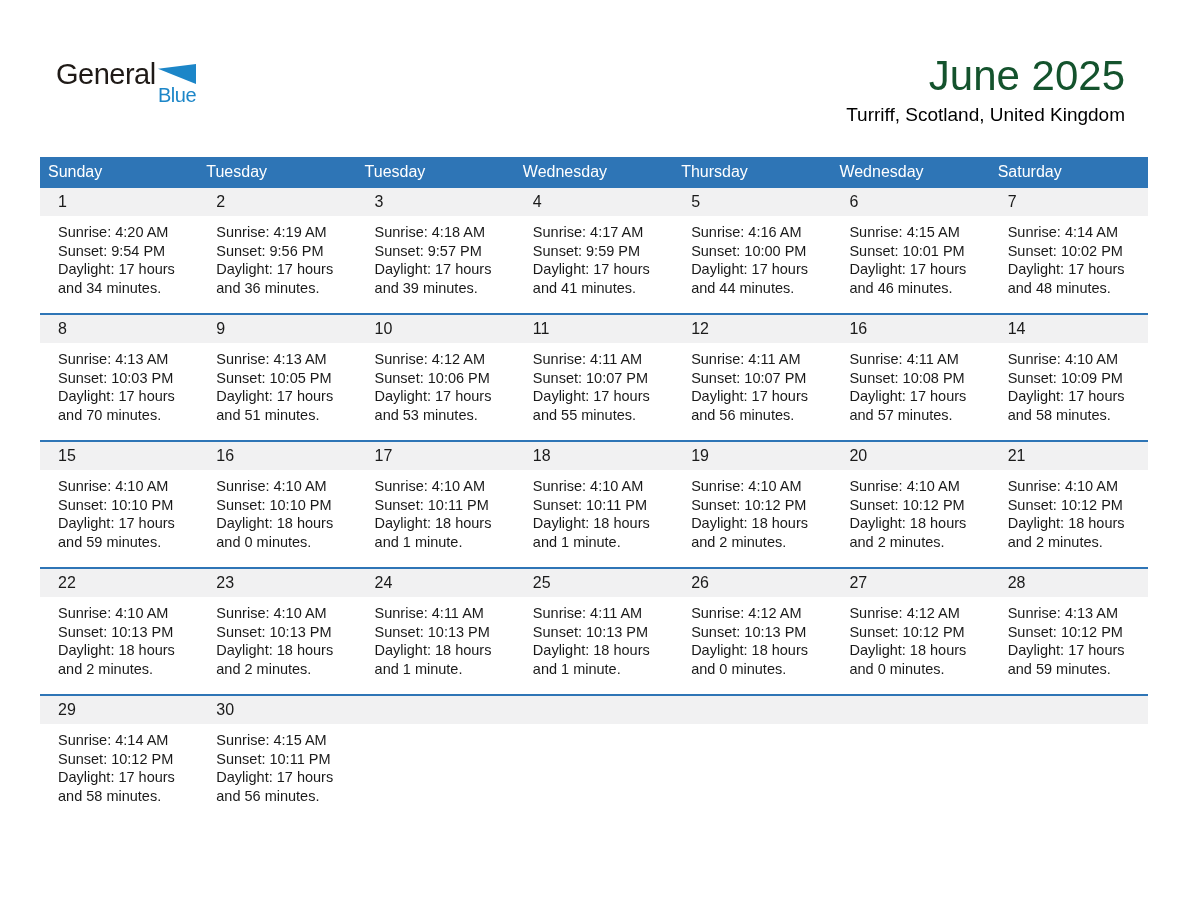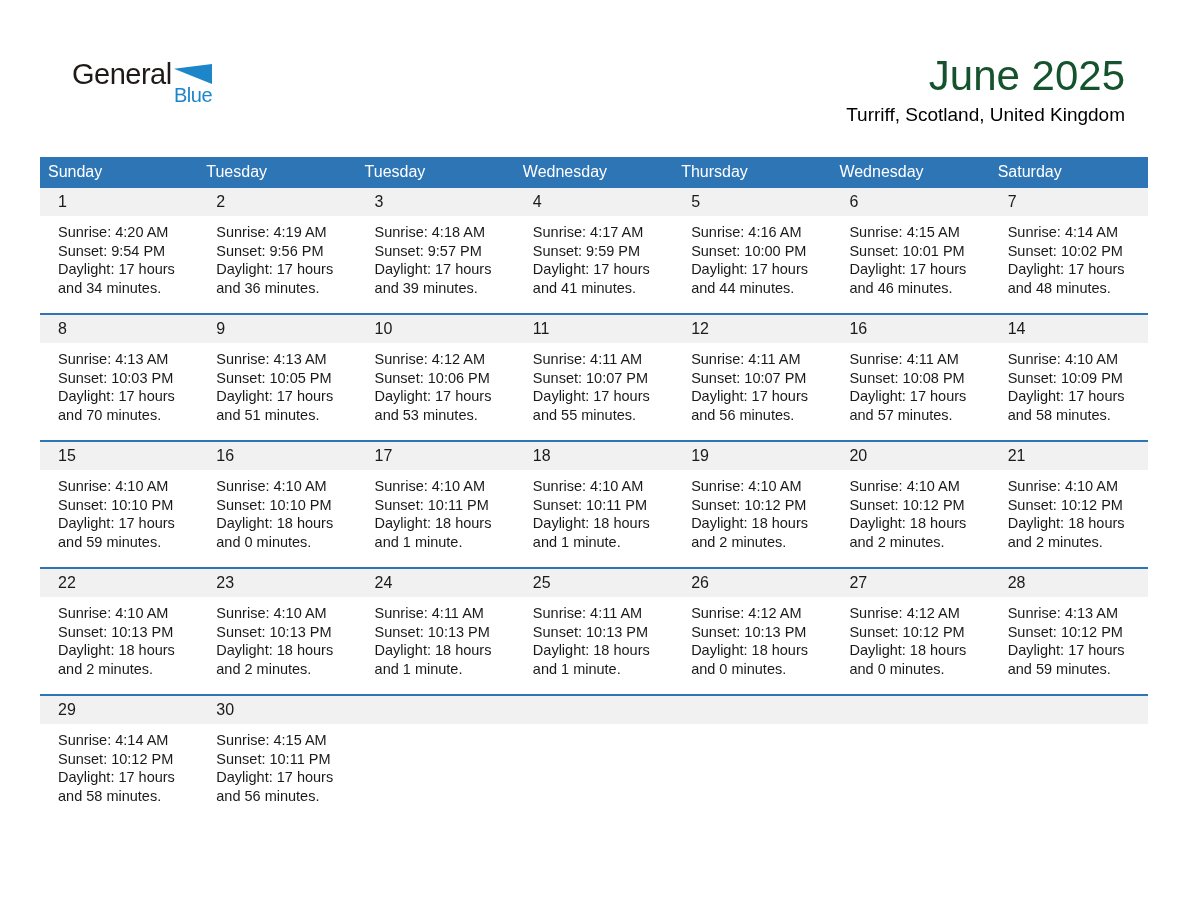--- a/index.html
+++ b/index.html
@@ -13,21 +13,21 @@
   }
   *{box-sizing:border-box;}
   html,body{margin:0;padding:0;}
   body{
     width:1188px;height:918px;background:#ffffff;
     font-family:"Liberation Sans", sans-serif;color:var(--text);
   }
   .page{position:relative;width:1188px;height:918px;overflow:hidden;}
 
   
-  .top-area{position:relative;height:157px;margin-left:16px;}
+  .top-area{position:relative;height:157px;}
   .logo{position:absolute;left:56px;top:60px;width:140px;}
   .logo-row1{display:flex;align-items:flex-start;}
   .logo-general{font-size:29px;line-height:1;color:var(--logo-dark);letter-spacing:-0.5px;}
   .logo-tri{margin-left:2px;margin-top:1px;}
   .logo-blue{font-size:20px;line-height:1;color:var(--logo-blue);text-align:right;margin-top:-4px;letter-spacing:-0.5px;}
 
   .title-block{position:absolute;right:63px;top:52px;text-align:right;}
   .cal-title{margin:0;font-size:42px;font-weight:400;line-height:1.15;color:#14532d;}
   .cal-subtitle{margin:4px 0 0;font-size:19px;font-weight:400;line-height:1.2;color:#000;}
 

